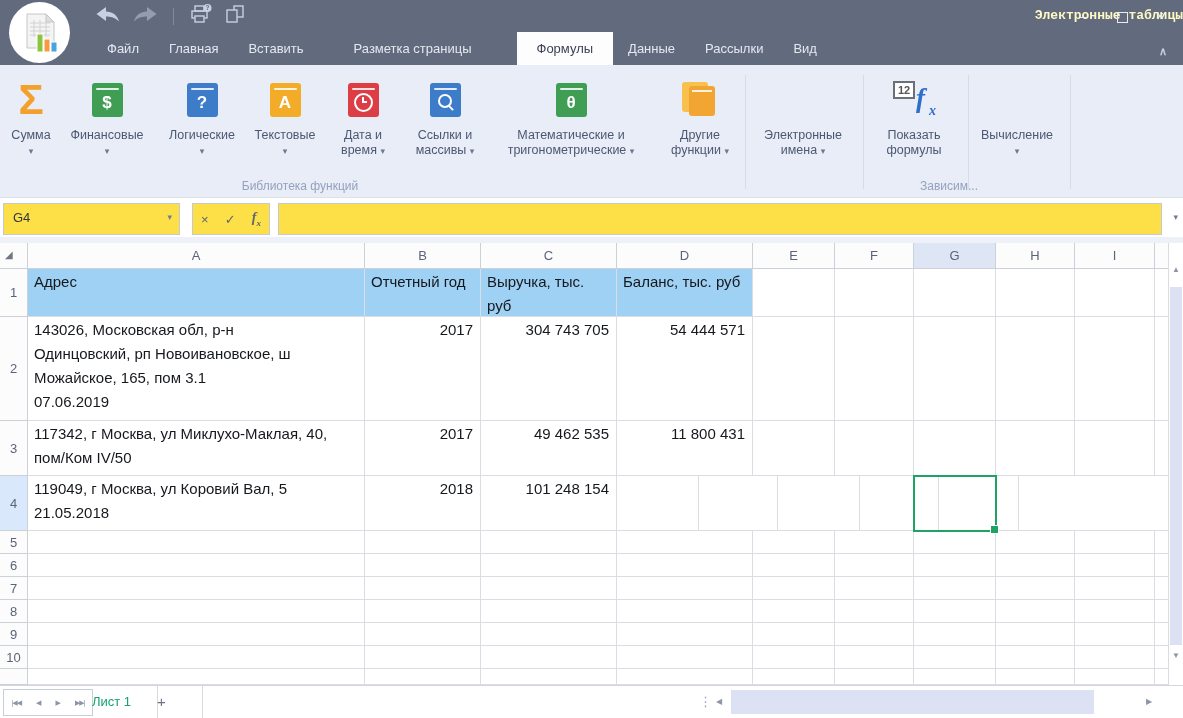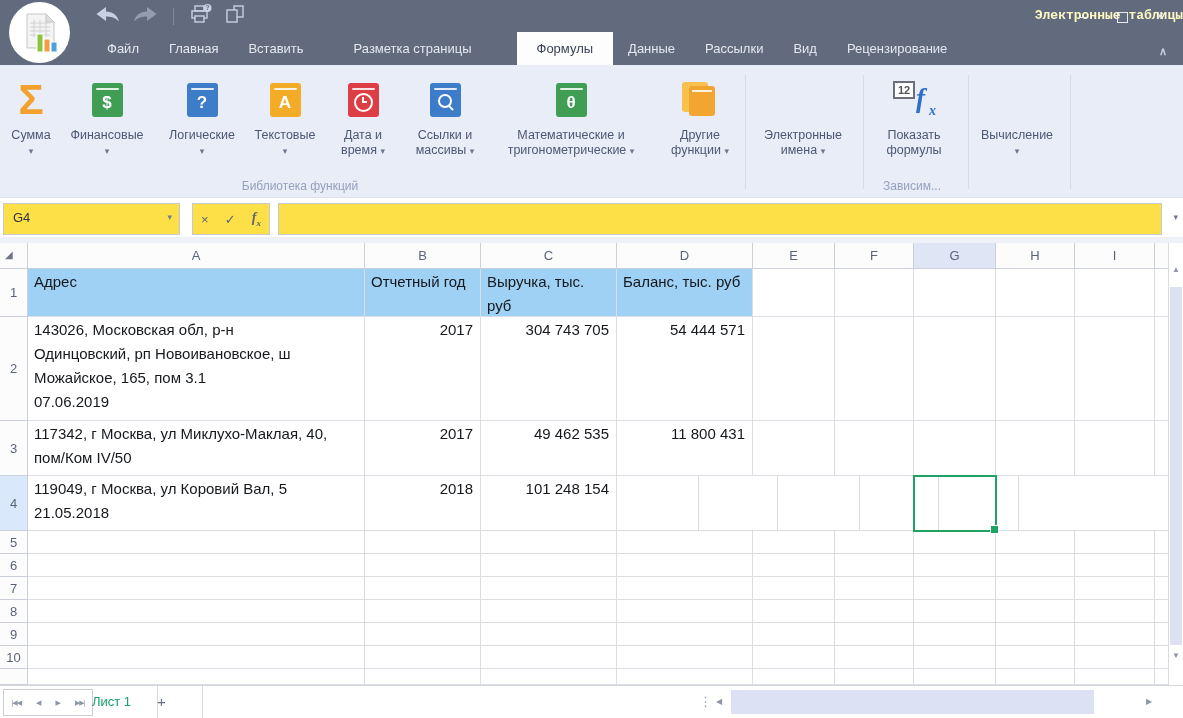--- a/index.html
+++ b/index.html
@@ -142,21 +142,20 @@
 
   <div class="tabs">
     <span class="tab">Файл</span>
     <span class="tab">Главная</span>
     <span class="tab">Вставить</span>
     <span class="tab" style="margin-left:20px">Разметка страницы</span>
     <span class="tab active" style="margin-left:30px;padding:0 20px">Формулы</span>
     <span class="tab">Данные</span>
     <span class="tab">Рассылки</span>
     <span class="tab">Вид</span>
-    <span class="tab">Рецензирование</span>
   </div>
   <span class="tab-collapse">∧</span>
 </div>
 
 <div class="logo">
   <svg width="40" height="44" viewBox="0 0 40 44">
     <path d="M7 3 h19 l8 8 v26 h-27 z" fill="#f4f4f4" stroke="#c6c6c6"></path>
     <path d="M26 3 l8 8 h-8 z" fill="#dedede" stroke="#c6c6c6"></path>
     <g stroke="#d2d2d2" stroke-width="1">
       <line x1="10" y1="12" x2="30" y2="12"></line>
@@ -274,21 +273,21 @@
 
   <div class="rbtn" style="left:970px;width:94px">
     <div class="icw"></div>
     <div class="lbl">Вычисление</div>
     <div class="crt">▾</div>
   </div>
 
   <div class="gsep" style="left:1070px"></div>
 
   <div class="glbl" style="left:222px;width:156px">Библиотека функций</div>
-  <div class="glbl" style="left:867px;width:90px">Зависим...</div>
+  <div class="glbl" style="left:904px;width:90px">Зависим...</div>
 </div>
 
 <div class="fbar">
   <div class="fbox namebox">
     <span>G4</span>
     <span class="nb-caret">▾</span>
   </div>
   <div class="fbox fnbox">
     <span class="fnb">×</span>
     <span class="fnb">✓</span>

